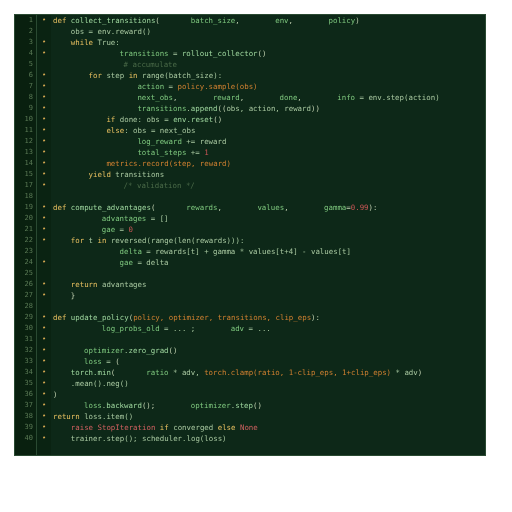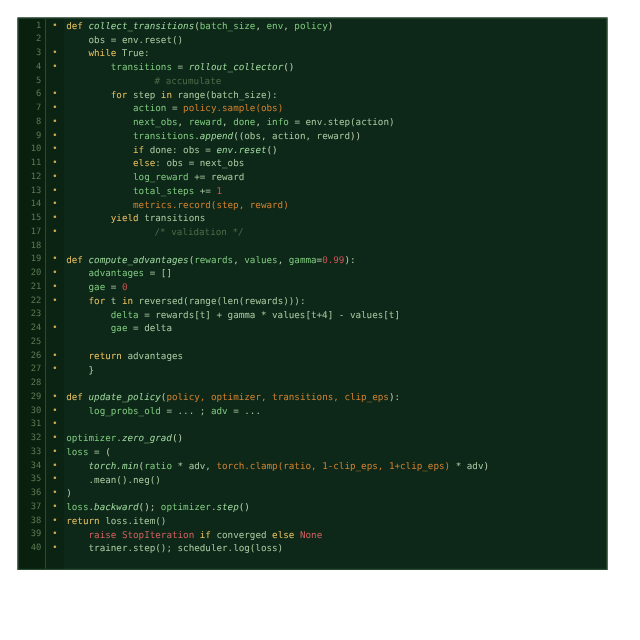--- a/index.html
+++ b/index.html
@@ -53,39 +53,39 @@
   text-align: center;
   color: #d4a850;
   font-size: 7px;
 }
 .content {
   flex: 1;
   padding-left: 2px;
   overflow: hidden;
 }
 .kw { color: #e8c060; }
-.var { color: #7fc97f; }
+.var { color: #7fc97f; margin-left: 31px; }
 .num { color: #c85555; }
-.func { color: #9fd89f; font-style: italic; }
+.func { color: #9fd89f; }
 .comment { color: #4a6a48; margin-left: 35px; }
 .punct { color: #c0d0b0; }
 .plain { color: #a8c8a0; }
 .kw2 { color: #d06060; margin-top: 16px; }
 .highlight { color: #d08030; }
 </style>
 </head>
 <body>
 
 <div class="editor">
   <div class="gutter"></div>
   <div class="col2"></div>
   <div class="code"></div>
   <div id="lines-host" style="position:absolute;left:0;top:0;right:0;">
       <div class="line"><div class="ln">1</div><div class="mark">•</div><div class="content"><span class="kw">def </span><span class="func">collect_transitions</span><span class="punct">(</span><span class="var">batch_size</span><span class="punct">, </span><span class="var">env</span><span class="punct">, </span><span class="var">policy</span><span class="punct">)</span></div></div>
-      <div class="line"><div class="ln">2</div><div class="mark"></div><div class="content"><span class="punct">    </span><span class="plain">obs = env.reset()</span></div></div>
+      <div class="line"><div class="ln">2</div><div class="mark"></div><div class="content"><span class="punct">    </span><span class="plain">obs = env.reward()</span></div></div>
       <div class="line"><div class="ln">3</div><div class="mark">•</div><div class="content"><span class="kw">    while</span><span class="plain"> True:</span></div></div>
       <div class="line"><div class="ln">4</div><div class="mark">•</div><div class="content"><span class="punct">        </span><span class="var">transitions</span><span class="plain"> = </span><span class="func">rollout_collector</span><span class="punct">()</span></div></div>
       <div class="line"><div class="ln">5</div><div class="mark"></div><div class="content"><span class="punct">        </span><span class="comment"># accumulate</span></div></div>
       <div class="line"><div class="ln">6</div><div class="mark">•</div><div class="content"><span class="kw">        for</span><span class="plain"> step </span><span class="kw">in</span><span class="plain"> range(batch_size):</span></div></div>
       <div class="line"><div class="ln">7</div><div class="mark">•</div><div class="content"><span class="punct">            </span><span class="var">action</span><span class="plain"> = </span><span class="highlight">policy.sample(obs)</span></div></div>
       <div class="line"><div class="ln">8</div><div class="mark">•</div><div class="content"><span class="punct">            </span><span class="var">next_obs</span><span class="punct">, </span><span class="var">reward</span><span class="punct">, </span><span class="var">done</span><span class="punct">, </span><span class="var">info</span><span class="plain"> = env.step(action)</span></div></div>
       <div class="line"><div class="ln">9</div><div class="mark">•</div><div class="content"><span class="punct">            </span><span class="var">transitions</span><span class="plain">.</span><span class="func">append</span><span class="punct">((</span><span class="plain">obs, action, reward</span><span class="punct">))</span></div></div>
       <div class="line"><div class="ln">10</div><div class="mark">•</div><div class="content"><span class="punct">            </span><span class="kw">if</span><span class="plain"> done: obs = </span><span class="func">env.reset</span><span class="punct">()</span></div></div>
       <div class="line"><div class="ln">11</div><div class="mark">•</div><div class="content"><span class="punct">            </span><span class="kw">else</span><span class="plain">: obs = next_obs</span></div></div>
       <div class="line"><div class="ln">12</div><div class="mark">•</div><div class="content"><span class="punct">            </span><span class="var">log_reward</span><span class="plain"> += reward</span></div></div>

